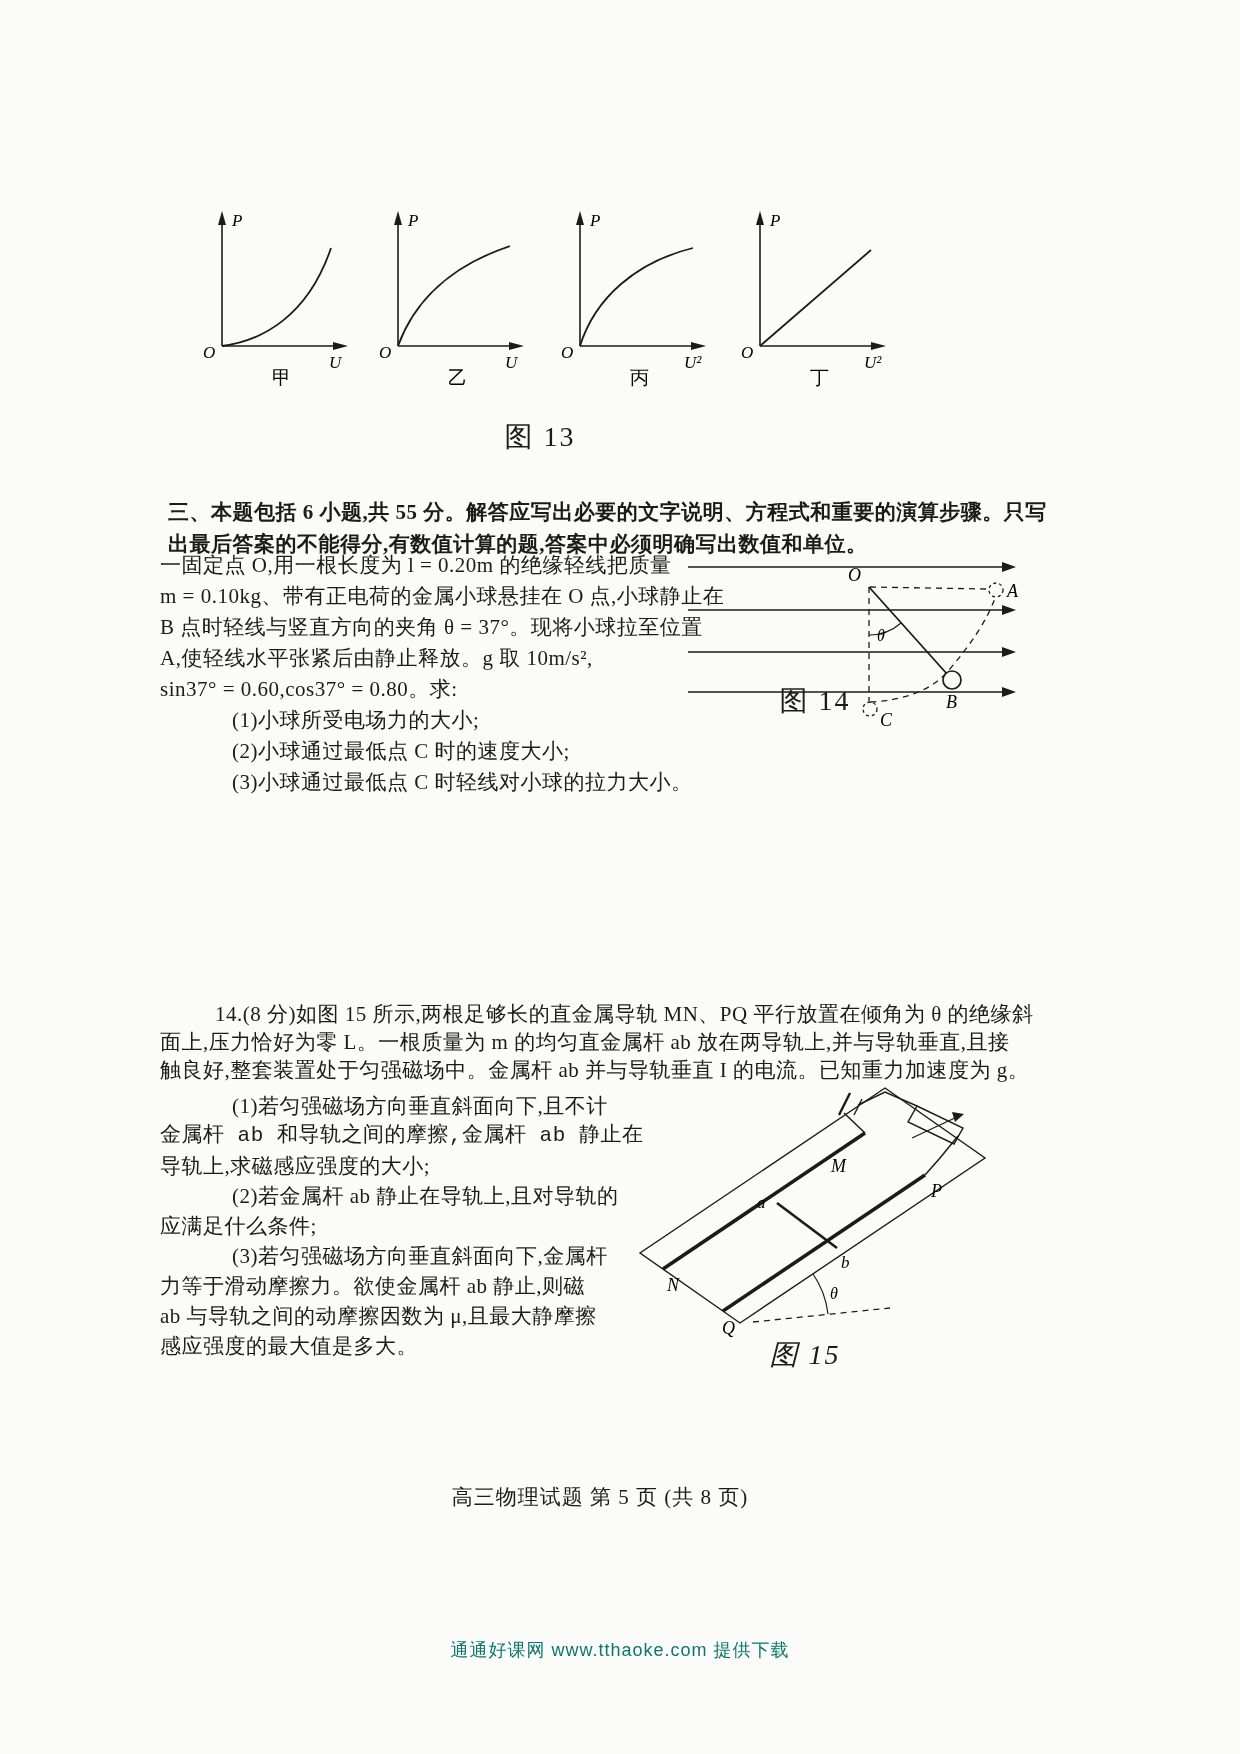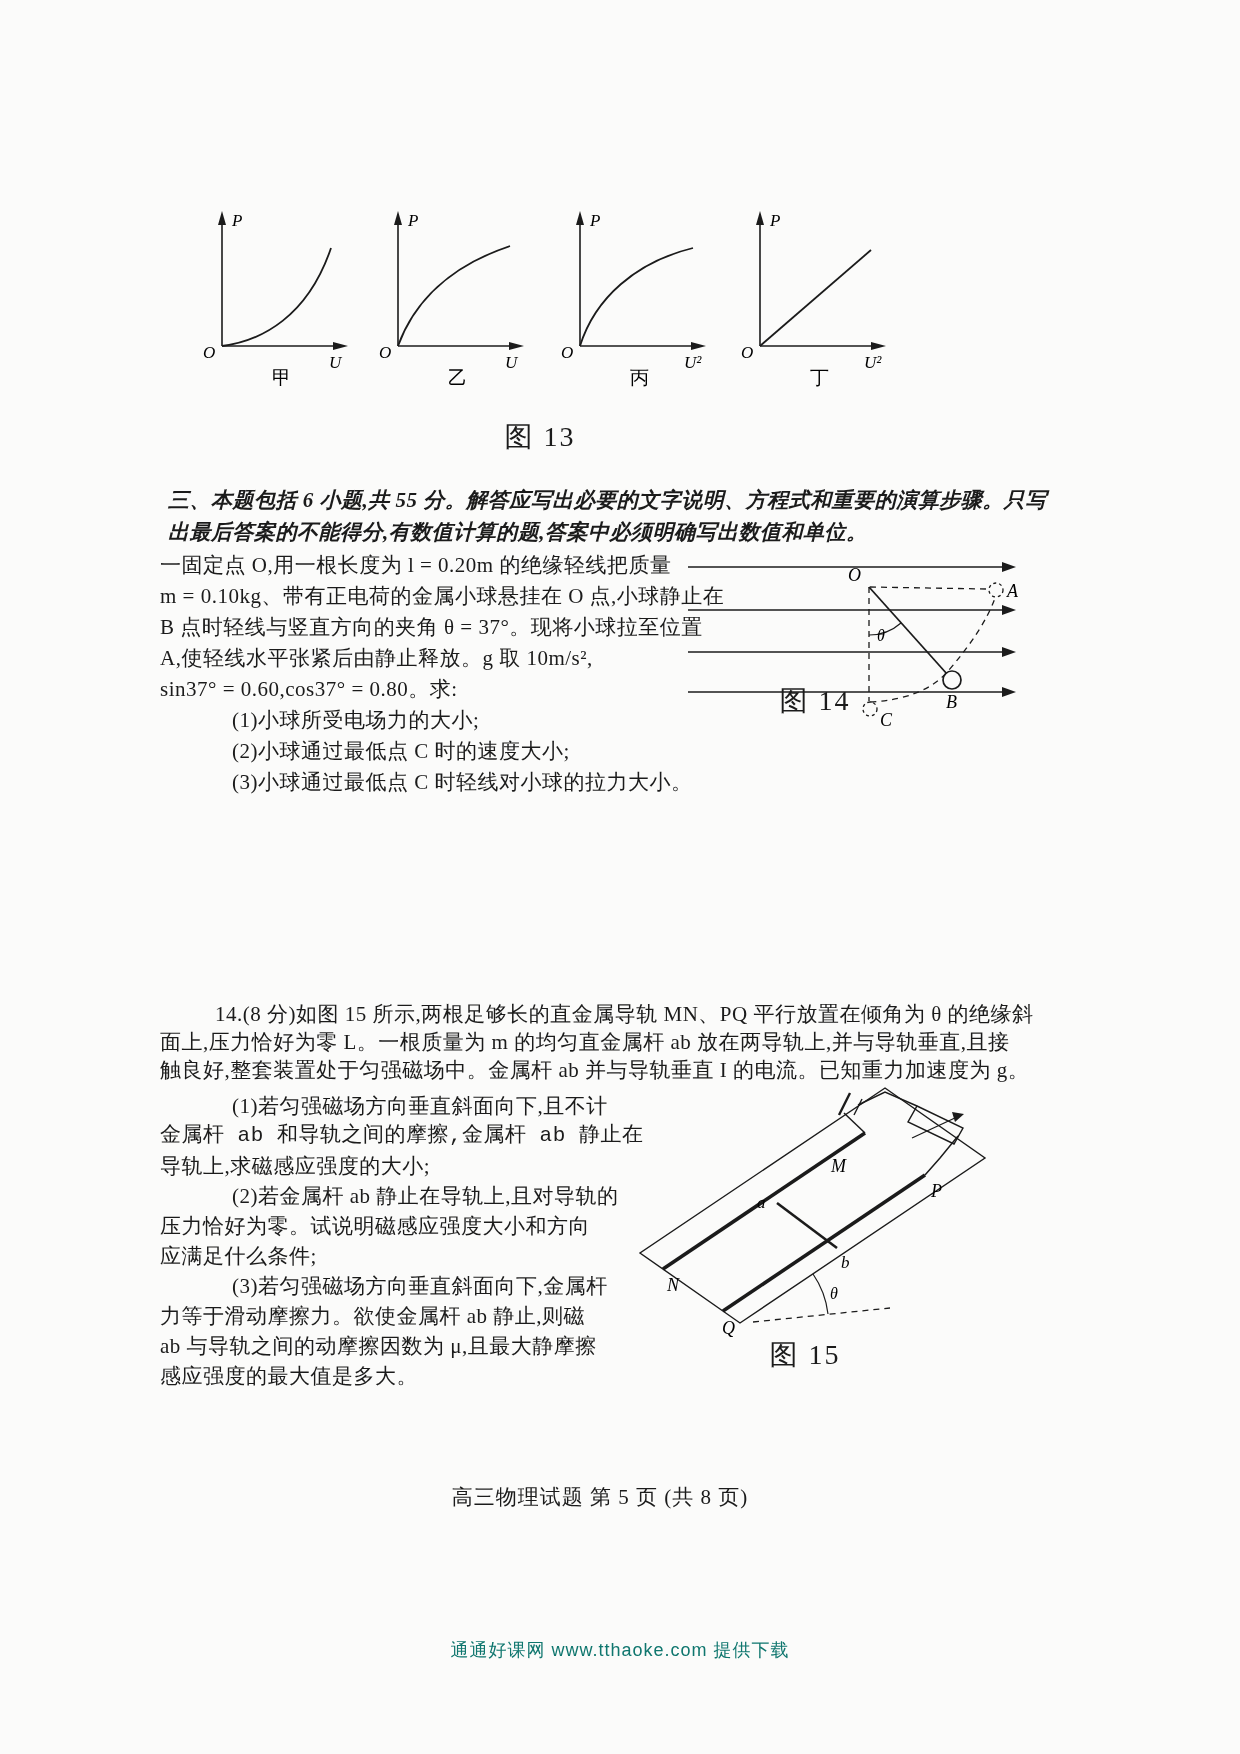--- a/index.html
+++ b/index.html
@@ -72,21 +72,21 @@
     <polygon points="141,144 156,148 141,152" fill="#1b1b1b"></polygon>
     <path d="M 30 148 L 141 52" fill="none" stroke="#1b1b1b" stroke-width="1.8"></path>
     <text x="40" y="28" font-size="17" class="it">P</text>
     <text x="11" y="160" font-size="17" class="it">O</text>
     <text x="134" y="170" font-size="17" class="it">U²</text>
     <text x="80" y="186" font-size="19">丁</text>
   </svg>
 
   <div class="abs caption" style="left:460px;top:418px;width:160px;text-align:center;">图 13</div>
 
-  <div class="abs" style="left:168px;top:484px;width:930px;font-style:italic;">
+  <div class="abs" style="left:168px;top:496px;width:930px;">
     <div class="hdr">三、本题包括 6 小题,共 55 分。解答应写出必要的文字说明、方程式和重要的演算步骤。只写</div>
     <div class="hdr">出最后答案的不能得分,有数值计算的题,答案中必须明确写出数值和单位。</div>
   </div>
 
   <div class="abs" style="left:160px;top:550px;width:540px;">
     <div class="tl">一固定点 O,用一根长度为 l = 0.20m 的绝缘轻线把质量</div>
     <div class="tl">m = 0.10kg、带有正电荷的金属小球悬挂在 O 点,小球静止在</div>
     <div class="tl">B 点时轻线与竖直方向的夹角 θ = 37°。现将小球拉至位置</div>
     <div class="tl">A,使轻线水平张紧后由静止释放。g 取 10m/s²,</div>
     <div class="tl">sin37° = 0.60,cos37° = 0.80。求:</div>
@@ -132,21 +132,20 @@
     <div class="tl ind55" style="line-height:28px;height:28px;">14.(8 分)如图 15 所示,两根足够长的直金属导轨 MN、PQ 平行放置在倾角为 θ 的绝缘斜</div>
     <div class="tl" style="line-height:28px;height:28px;">面上,压力恰好为零 L。一根质量为 m 的均匀直金属杆 ab 放在两导轨上,并与导轨垂直,且接</div>
     <div class="tl" style="line-height:28px;height:28px;">触良好,整套装置处于匀强磁场中。金属杆 ab 并与导轨垂直 I 的电流。已知重力加速度为 g。</div>
   </div>
 
   <div class="abs" style="left:160px;top:1091px;width:510px;">
     <div class="tl ind72" style="line-height:30px;height:30px;">(1)若匀强磁场方向垂直斜面向下,且不计</div>
     <div class="tl" style="line-height:30px;height:30px;font-family:Liberation Mono, monospace;">金属杆 ab 和导轨之间的摩擦,金属杆 ab 静止在</div>
     <div class="tl" style="line-height:30px;height:30px;">导轨上,求磁感应强度的大小;</div>
     <div class="tl ind72" style="line-height:30px;height:30px;">(2)若金属杆 ab 静止在导轨上,且对导轨的</div>
-    <div class="tl" style="line-height:30px;height:30px;">压力恰好为零。试说明磁感应强度大小和方向</div>
     <div class="tl" style="line-height:30px;height:30px;">应满足什么条件;</div>
     <div class="tl ind72" style="line-height:30px;height:30px;">(3)若匀强磁场方向垂直斜面向下,金属杆</div>
     <div class="tl" style="line-height:30px;height:30px;">力等于滑动摩擦力。欲使金属杆 ab 静止,则磁</div>
     <div class="tl" style="line-height:30px;height:30px;">ab 与导轨之间的动摩擦因数为 μ,且最大静摩擦</div>
     <div class="tl" style="line-height:30px;height:30px;">感应强度的最大值是多大。</div>
   </div>
 
   <svg class="abs" style="left:585px;top:1078px;" width="410" height="260" viewBox="0 0 410 260">
 
     <polygon points="300,10 400,80 155,245 55,175" fill="none" stroke="#1b1b1b" stroke-width="1.4"></polygon>
@@ -170,19 +169,19 @@
     <text x="245" y="221" font-size="16" class="it">θ</text>
 
     <text x="246" y="94" font-size="18" class="it">M</text>
     <text x="82" y="213" font-size="18" class="it">N</text>
     <text x="346" y="119" font-size="18" class="it">P</text>
     <text x="137" y="256" font-size="18" class="it">Q</text>
     <text x="172" y="130" font-size="17" class="it">a</text>
     <text x="256" y="190" font-size="17" class="it">b</text>
   </svg>
 
-  <div class="abs caption" style="left:745px;top:1336px;width:120px;text-align:center;">图 15</div>
+  <div class="abs caption" style="left:745px;top:1336px;width:120px;text-align:center;font-style:italic;">图 15</div>
 
   <div class="abs footer" style="left:420px;top:1483px;width:360px;">高三物理试题 第 5 页 (共 8 页)</div>
 
   <div class="abs watermark" style="left:370px;top:1638px;width:500px;">通通好课网 www.tthaoke.com 提供下载</div>
 
 </div>
 
 </body></html>

